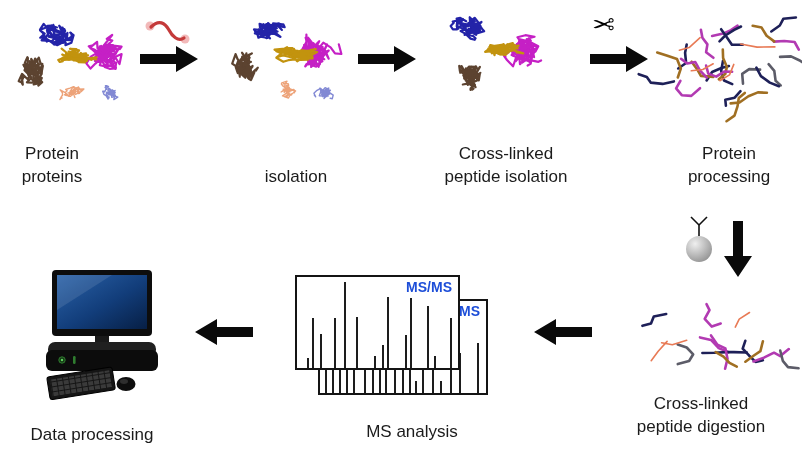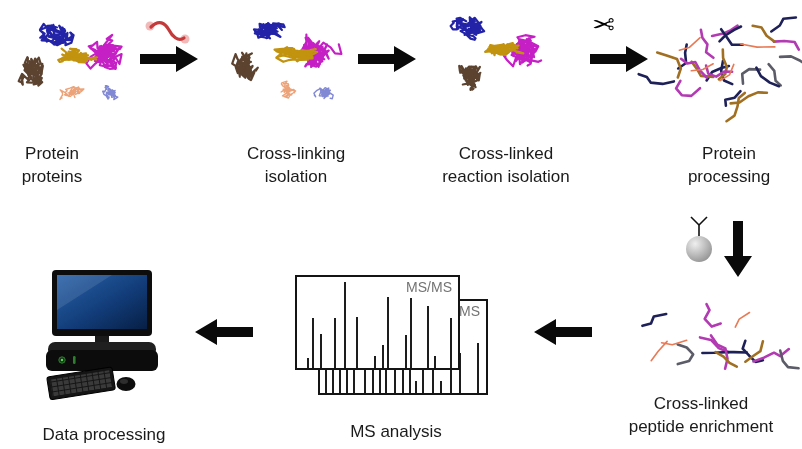--- a/index.html
+++ b/index.html
@@ -1,21 +1,21 @@
 <!DOCTYPE html>
 <html><head>
 <meta charset="utf-8">
 <style>
   html,body{margin:0;padding:0;background:#fff;}
   .canvas{position:relative;width:802px;height:449px;background:#fff;overflow:hidden;
           font-family:"Liberation Sans",sans-serif;}
   .abs{position:absolute;}
   .stage-label{position:absolute;font-size:17px;line-height:23px;color:#1b1b1b;text-align:center;white-space:nowrap;}
   .msbox{position:absolute;background:#fff;border:2px solid #141414;box-sizing:border-box;}
-  .mslabel{position:absolute;top:2px;right:6px;font-size:14px;font-weight:normal;color:#737373;}
+  .mslabel{position:absolute;top:2px;right:6px;font-size:14px;font-weight:bold;color:#1d4ed8;}
   .peak{position:absolute;bottom:0;width:2px;background:#1d1d1d;display:block;}
   .scissors{position:absolute;font-size:27px;color:#000;transform:scaleX(-1);line-height:1;}
   svg{overflow:visible;}
 </style>
 </head>
 <body>
 
 <div class="canvas">
 
   <svg id="complex1" class="abs" style="left:5px;top:4px" width="135" height="112" viewBox="0 0 135 112">
@@ -139,26 +139,26 @@
       <polyline points="38.1,20.6 27.1,30.6 17.4,33.2" fill="none" stroke="#e87a55" stroke-width="1.6" stroke-linejoin="round" stroke-linecap="round"></polyline>
       <polyline points="57.8,63.7 67.5,57.9 71.8,47.4" fill="none" stroke="#e87a55" stroke-width="1.6" stroke-linejoin="round" stroke-linecap="round"></polyline>
       <polyline points="78.6,27.0 95.1,30.1 112.9,29.9" fill="none" stroke="#e87a55" stroke-width="1.6" stroke-linejoin="round" stroke-linecap="round"></polyline>
     </svg>
 
   <div class="stage-label" style="left:-8px;top:142px;width:120px">
     <span>Protein</span><br>
     <span>proteins</span>
   </div>
   <div class="stage-label" style="left:216px;top:142px;width:160px">
-    <span>Cross-linking</span><br>
+    <br>
     <span>isolation</span>
   </div>
   <div class="stage-label" style="left:416px;top:142px;width:180px">
     <span>Cross-linked</span><br>
-    <span>reaction isolation</span>
+    <span>peptide isolation</span>
   </div>
   <div class="stage-label" style="left:649px;top:142px;width:160px">
     <span>Protein</span><br>
     <span>processing</span>
   </div>
 
   <svg class="abs" style="left:681px;top:212px" width="36" height="52" viewBox="0 0 36 52">
     <defs>
       <radialGradient id="bd" cx="0.35" cy="0.3" r="0.8">
         <stop offset="0" stop-color="#efefef"></stop>
@@ -187,21 +187,21 @@
       <polyline points="67.7,62.1 75.5,66.7 81.5,72.9 88.8,76.7" fill="none" stroke="#a06f22" stroke-width="2.6" stroke-linejoin="round" stroke-linecap="round"></polyline>
       <polyline points="132.2,60.5 134.8,70.8 140.0,77.1 150.6,78.2" fill="none" stroke="#5c5c68" stroke-width="2.6" stroke-linejoin="round" stroke-linecap="round"></polyline>
       <polyline points="58.5,14.1 61.5,20.1 56.7,28.9 63.8,36.6 72.7,33.5" fill="none" stroke="#b23ab2" stroke-width="2.6" stroke-linejoin="round" stroke-linecap="round"></polyline>
       <polyline points="38.7,50.2 24.3,54.8 13.6,52.7" fill="none" stroke="#e87a55" stroke-width="1.6" stroke-linejoin="round" stroke-linecap="round"></polyline>
       <polyline points="87.3,37.1 91.2,29.1 101.5,22.5" fill="none" stroke="#e87a55" stroke-width="1.6" stroke-linejoin="round" stroke-linecap="round"></polyline>
       <polyline points="19.1,51.4 10.2,61.3 3.2,70.7" fill="none" stroke="#e87a55" stroke-width="1.6" stroke-linejoin="round" stroke-linecap="round"></polyline>
     </svg>
 
   <div class="stage-label" style="left:601px;top:392px;width:200px">
     <span>Cross-linked</span><br>
-    <span>peptide enrichment</span>
+    <span>peptide digestion</span>
   </div>
 
   <svg class="abs" style="left:534px;top:318px" width="58" height="28" viewBox="0 0 58 28">
     <polygon points="58,9 22,9 22,1 0,14 22,27 22,19 58,19" fill="#0a0a0a"></polygon>
   </svg>
 
   <div class="msbox" style="left:318px;top:299px;width:170px;height:96px">
     <span class="mslabel">MS</span>
   <i class="peak" style="left: 5px; height: 60px;"></i>
       <i class="peak" style="left: 12px; height: 45px;"></i>
@@ -234,21 +234,21 @@
       <i class="peak" style="left: 77px; height: 12px;"></i>
       <i class="peak" style="left: 85px; height: 23px;"></i>
       <i class="peak" style="left: 90px; height: 71px;"></i>
       <i class="peak" style="left: 108px; height: 33px;"></i>
       <i class="peak" style="left: 113px; height: 70px;"></i>
       <i class="peak" style="left: 130px; height: 62px;"></i>
       <i class="peak" style="left: 137px; height: 12px;"></i>
       <i class="peak" style="left: 153px; height: 50px;"></i>
     </div>
 
-  <div class="stage-label" style="left:316px;top:420px;width:160px">
+  <div class="stage-label" style="left:332px;top:420px;width:160px">
     <span>MS analysis</span>
   </div>
 
   <svg class="abs" style="left:195px;top:318px" width="58" height="28" viewBox="0 0 58 28">
     <polygon points="58,9 22,9 22,1 0,14 22,27 22,19 58,19" fill="#0a0a0a"></polygon>
   </svg>
 
   <svg class="abs" style="left:40px;top:268px" width="125" height="130" viewBox="0 0 125 130">
     <defs>
       <linearGradient id="scr" x1="0" y1="0" x2="1" y2="1">
@@ -270,17 +270,17 @@
     <circle cx="22" cy="92" r="1.2" fill="#5fd35f"></circle>
     <rect x="33" y="88" width="2.6" height="8" rx="1.2" fill="#2f7d2f"></rect>
     <g transform="rotate(-9 40 115)">
       <rect x="8" y="104" width="66" height="23" rx="2.5" fill="#151515" stroke="#000"></rect>
       <rect x="11" y="107" width="60" height="17" fill="url(#keys)"></rect>
     </g>
     <ellipse cx="86" cy="116" rx="9.5" ry="7" fill="#0d0d0d"></ellipse>
     <ellipse cx="84" cy="113.5" rx="4" ry="2.4" fill="#2e2e2e"></ellipse>
   </svg>
 
-  <div class="stage-label" style="left:24px;top:423px;width:160px">
+  <div class="stage-label" style="left:12px;top:423px;width:160px">
     <span>Data processing</span>
   </div>
 
 </div>
 
 </body></html>

